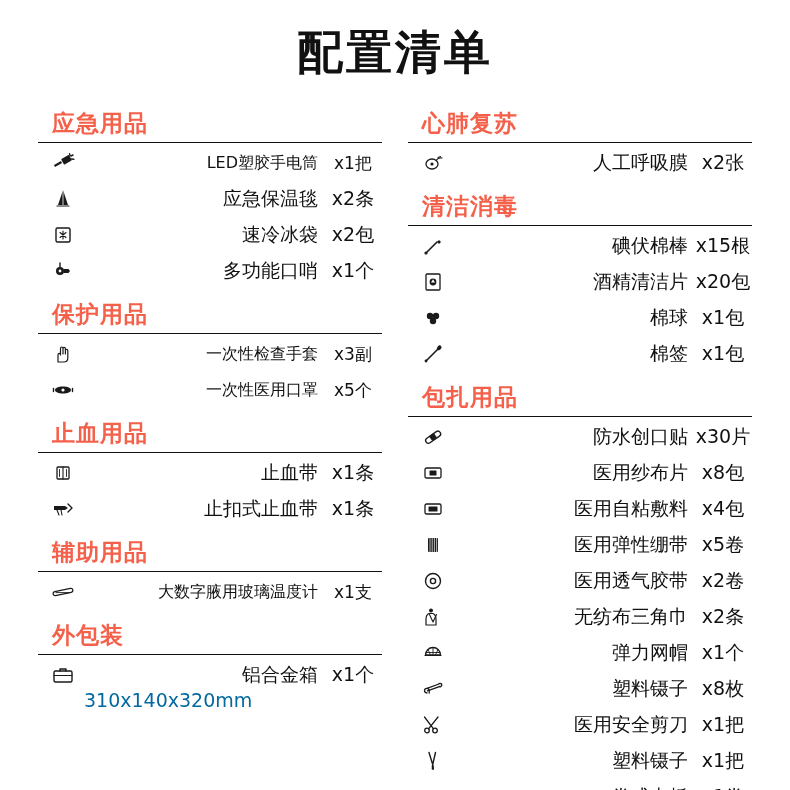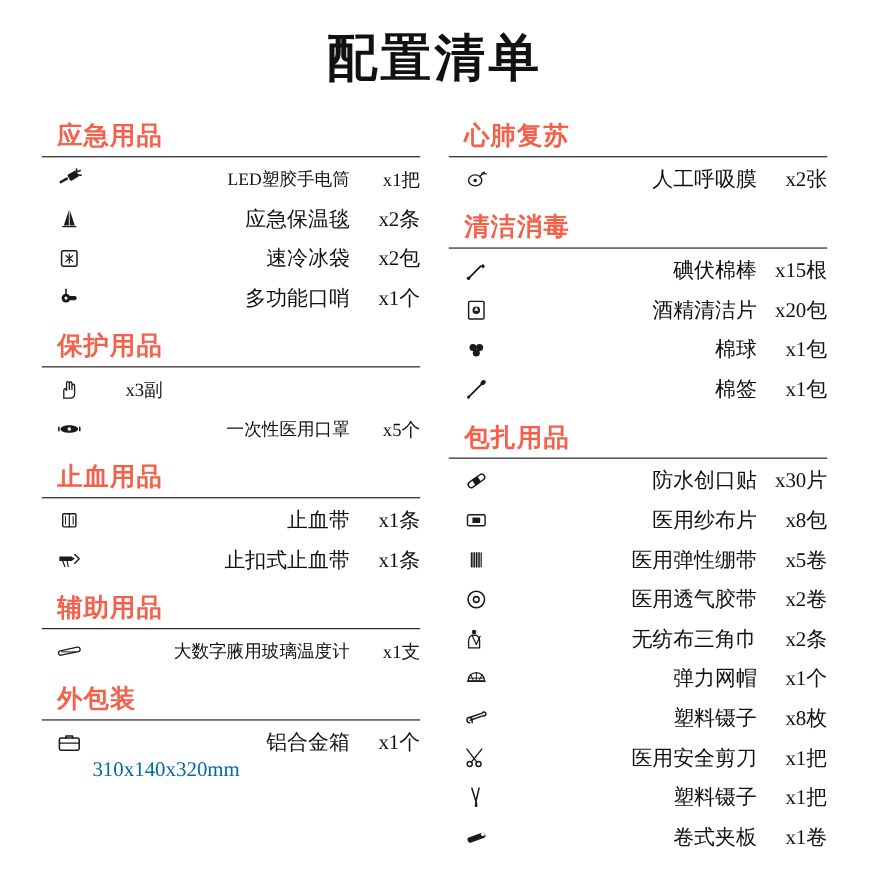--- a/index.html
+++ b/index.html
@@ -33,21 +33,20 @@
     flex-direction: row;
     justify-content: center;
     gap: 26px;
     padding: 0 28px;
   }
   .col {
     width: 344px;
   }
   .section {
     margin-bottom: 6px;
-    font-family: Liberation Serif, serif;
   }
   .sec-title {
     color: #f4604a;
     font-size: 23px;
     font-weight: 700;
     letter-spacing: 1px;
     margin: 10px 0 3px 14px;
   }
   .sec-rule {
     border-bottom: 1.6px solid #111;
@@ -75,21 +74,21 @@
     color: #111;
     white-space: nowrap;
     overflow: hidden;
     flex: 1 1 auto;
     text-align: right;
   }
   .iname.small { font-size: 16px; }
   .iqty {
     font-size: 19px;
     color: #111;
-    text-align: right;
+    text-align: center;
     min-width: 64px;
     white-space: nowrap;
     padding-left: 6px;
   }
   .iqty.small { font-size: 17px; }
   .subnote {
     font-size: 19px;
     padding-left: 46px;
     margin-top: -4px;
     color: #0369a1;
@@ -152,20 +151,21 @@
         </div>
         <div class="section">
           <div class="sec-title">保护用品</div>
           <div class="sec-rule"></div>
           <div class="row">
             <span class="icon">
               <svg width="24" height="24" viewBox="0 0 24 24" fill="none" stroke="#1a1a1a" stroke-width="1.4" stroke-linecap="round" stroke-linejoin="round">
                 <path d="M7 20v-7c0-1 .6-1.6 1.3-1.6.7 0 1.2.6 1.2 1.5V6.5c0-.9.5-1.5 1.2-1.5s1.3.6 1.3 1.5V12V6.8c0-.9.5-1.5 1.2-1.5s1.2.6 1.2 1.5V12V8.8c0-.9.5-1.5 1.2-1.5s1.2.6 1.2 1.5V16c0 2.4-1.6 4-4 4z" fill="none" stroke="#1a1a1a" stroke-width="1.2"></path>
               </svg>
             </span>
+            <div class="iname small">一次性检查手套</div>
             <div class="iqty small">x3副</div>
           </div>
           <div class="row">
             <span class="icon">
               <svg width="24" height="24" viewBox="0 0 24 24" fill="none" stroke="#1a1a1a" stroke-width="1.4" stroke-linecap="round" stroke-linejoin="round">
                 <path d="M4 12c0-2 3.5-3.5 8-3.5S20 10 20 12s-3.5 3.5-8 3.5S4 14 4 12z" fill="#1a1a1a" stroke="none"></path>
                 <circle cx="12" cy="12" r="1.6" fill="#fff" stroke="none"></circle>
                 <path d="M2.5 10.5v3M21.5 10.5v3" stroke="#1a1a1a"></path>
               </svg>
             </span>
@@ -310,20 +310,30 @@
           </div>
           <div class="row">
             <span class="icon">
               <svg width="24" height="24" viewBox="0 0 24 24" fill="none" stroke="#1a1a1a" stroke-width="1.4" stroke-linecap="round" stroke-linejoin="round">
                 <rect x="4" y="7" width="16" height="10" rx="1.5" fill="none" stroke="#1a1a1a" stroke-width="1.3"></rect>
                 <rect x="8.5" y="9.5" width="7" height="5" rx="0.6" fill="#1a1a1a" stroke="none"></rect>
               </svg>
             </span>
             <div class="iname">医用纱布片</div>
             <div class="iqty">x8包</div>
+          </div>
+          <div class="row">
+            <span class="icon">
+              <svg width="24" height="24" viewBox="0 0 24 24" fill="none" stroke="#1a1a1a" stroke-width="1.4" stroke-linecap="round" stroke-linejoin="round">
+                <rect x="4" y="7" width="16" height="10" rx="1.5" fill="none" stroke="#1a1a1a" stroke-width="1.3"></rect>
+                <rect x="7.5" y="9.5" width="9" height="5" rx="0.6" fill="#1a1a1a" stroke="none"></rect>
+              </svg>
+            </span>
+            <div class="iname">医用自粘敷料</div>
+            <div class="iqty">x4包</div>
           </div>
           <div class="row">
             <span class="icon">
               <svg width="24" height="24" viewBox="0 0 24 24" fill="none" stroke="#1a1a1a" stroke-width="1.4" stroke-linecap="round" stroke-linejoin="round">
                 <rect x="7" y="5" width="10" height="14" rx="1" fill="#1a1a1a" stroke="none"></rect>
                 <path d="M9 5v14M11.2 5v14M13.4 5v14M15.6 5v14" stroke="#fff" stroke-width="0.7"></path>
               </svg>
             </span>
             <div class="iname">医用弹性绷带</div>
             <div class="iqty">x5卷</div>

